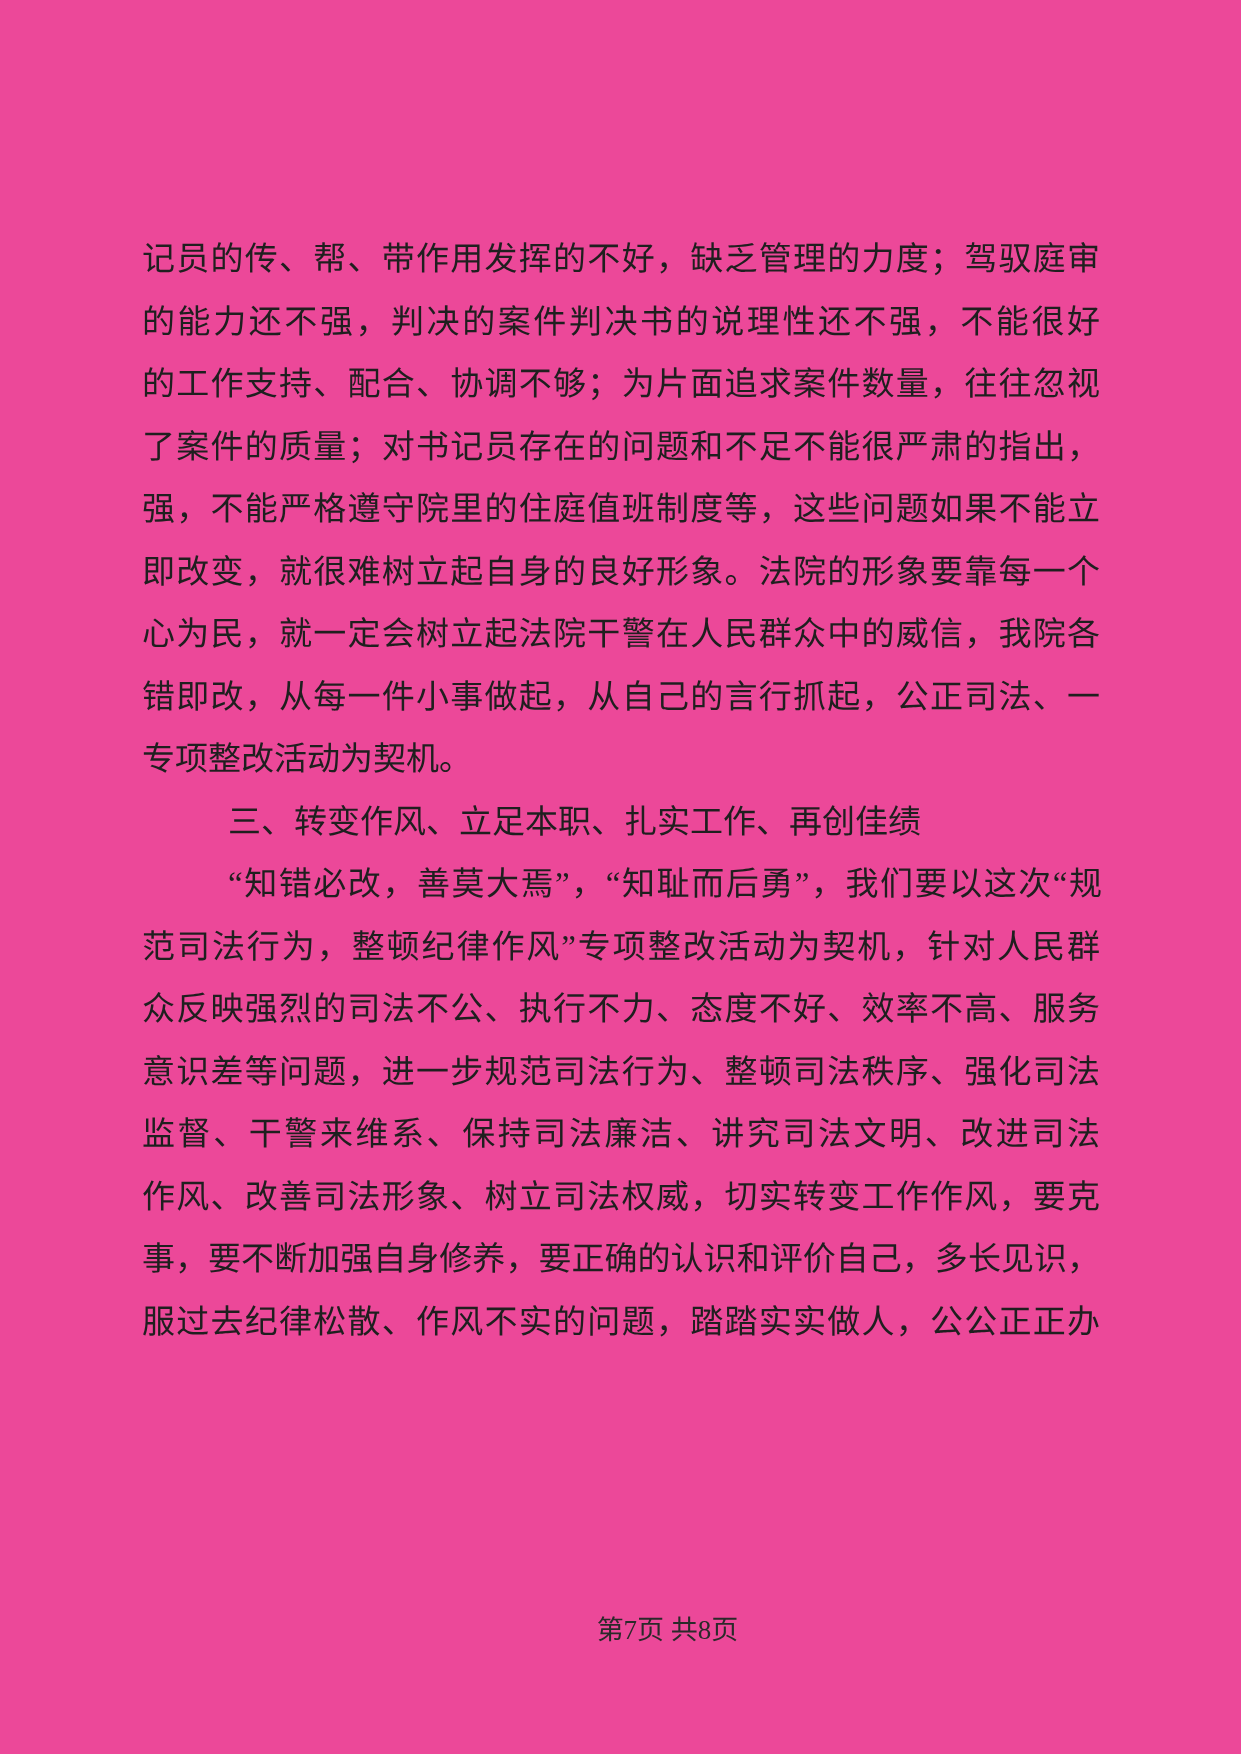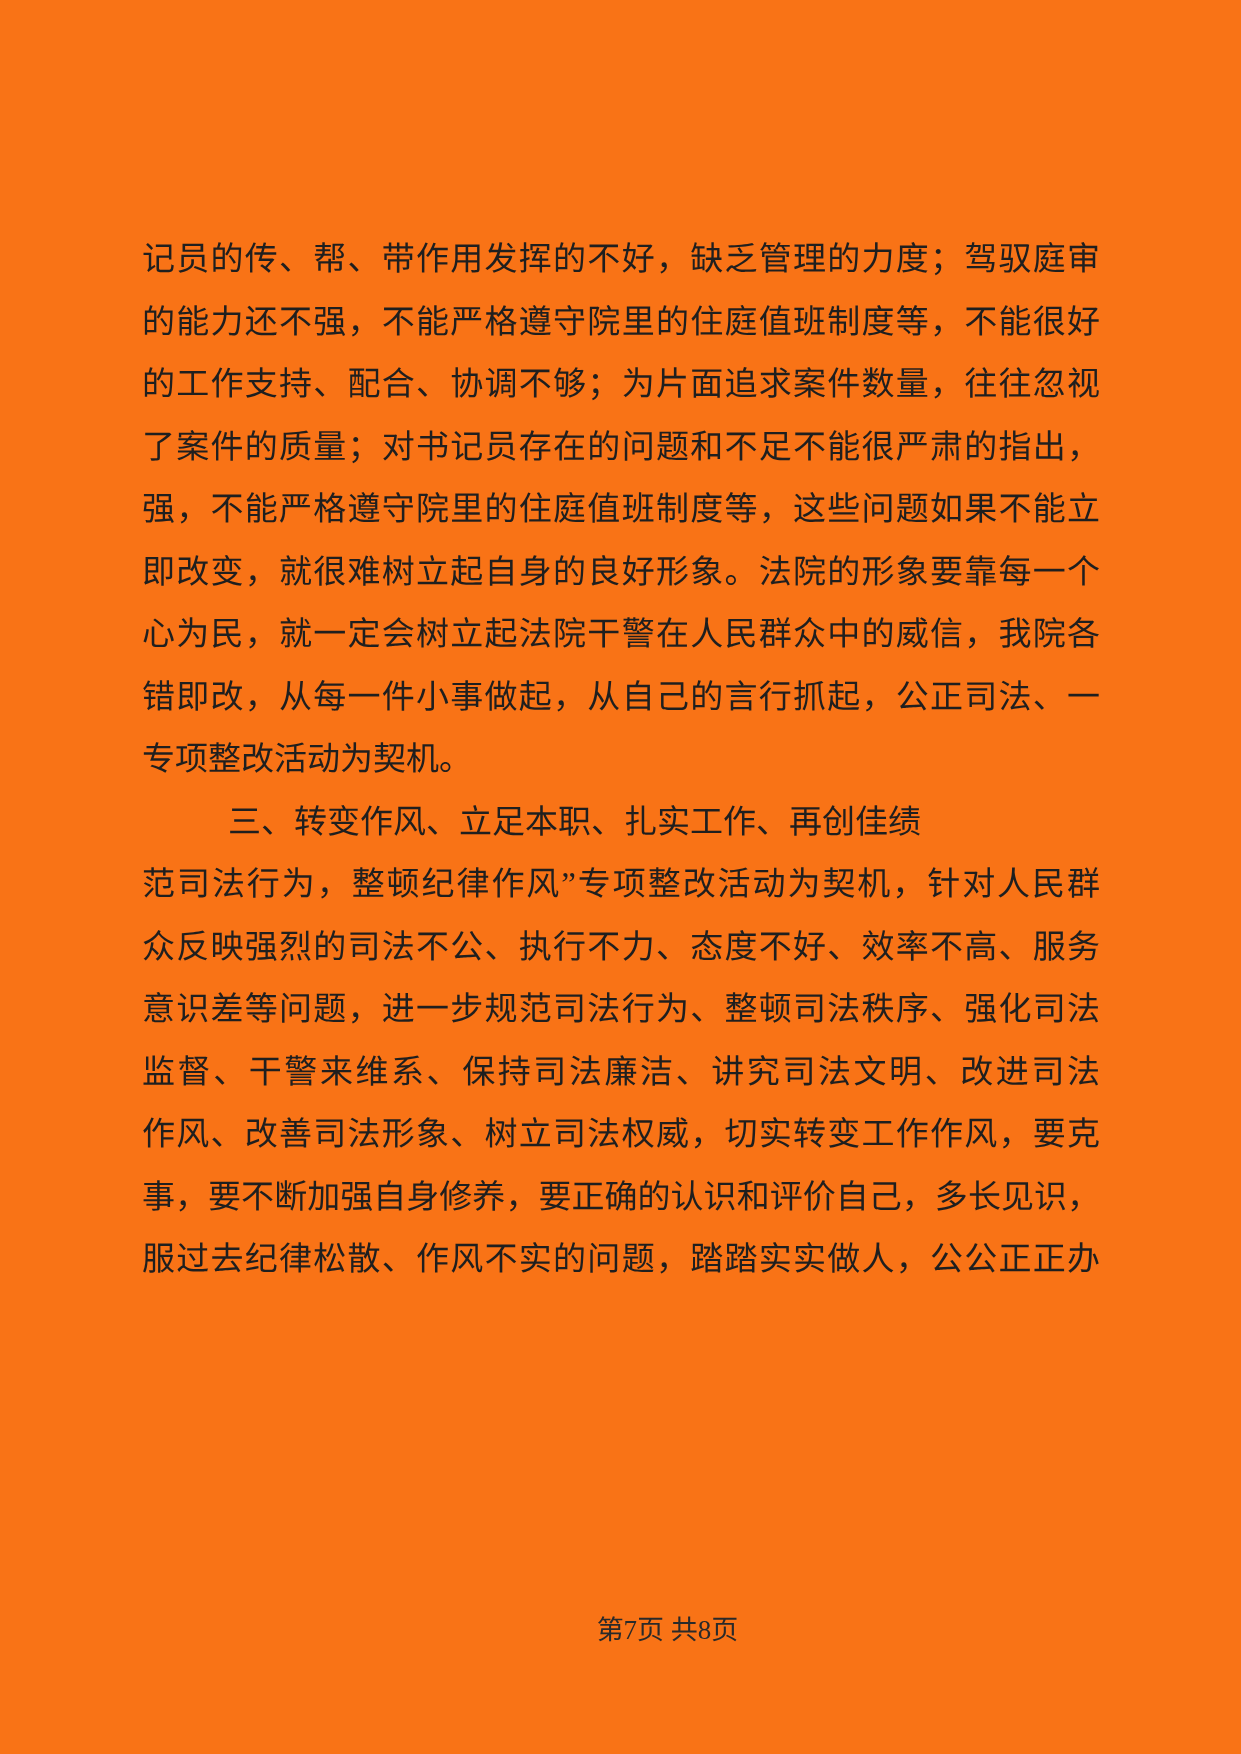--- a/index.html
+++ b/index.html
@@ -48,32 +48,33 @@
     font-size: 27px;
     line-height: 34px;
     color: #2a2a2a;
     font-family: "Liberation Serif", "DejaVu Serif", serif;
     margin-left: 38px;
   }
 </style>
 </head>
 <body>
 
-<div class="page" style="color: rgb(31, 31, 31); background: #f97316;">
+<div class="page" style="color: rgb(31, 31, 31); background: #ec4899;">
   <div class="doc-body">
       <div class="line just">记员的传、帮、带作用发挥的不好，缺乏管理的力度；驾驭庭审</div>
-      <div class="line just">的能力还不强，不能严格遵守院里的住庭值班制度等，不能很好</div>
+      <div class="line just">的能力还不强，判决的案件判决书的说理性还不强，不能很好</div>
       <div class="line just">的工作支持、配合、协调不够；为片面追求案件数量，往往忽视</div>
       <div class="line just">了案件的质量；对书记员存在的问题和不足不能很严肃的指出，</div>
       <div class="line just">强，不能严格遵守院里的住庭值班制度等，这些问题如果不能立</div>
       <div class="line just">即改变，就很难树立起自身的良好形象。法院的形象要靠每一个</div>
       <div class="line just">心为民，就一定会树立起法院干警在人民群众中的威信，我院各</div>
       <div class="line just">错即改，从每一件小事做起，从自己的言行抓起，公正司法、一</div>
       <div class="line">专项整改活动为契机。</div>
       <div class="line" style="padding-left: 86px;">三、转变作风、立足本职、扎实工作、再创佳绩</div>
+      <div class="line just tight" style="padding-left: 86px;">“知错必改，善莫大焉”，“知耻而后勇”，我们要以这次“规</div>
       <div class="line just">范司法行为，整顿纪律作风”专项整改活动为契机，针对人民群</div>
       <div class="line just">众反映强烈的司法不公、执行不力、态度不好、效率不高、服务</div>
       <div class="line just">意识差等问题，进一步规范司法行为、整顿司法秩序、强化司法</div>
       <div class="line just">监督、干警来维系、保持司法廉洁、讲究司法文明、改进司法</div>
       <div class="line just">作风、改善司法形象、树立司法权威，切实转变工作作风，要克</div>
       <div class="line just">事，要不断加强自身修养，要正确的认识和评价自己，多长见识，</div>
       <div class="line just">服过去纪律松散、作风不实的问题，踏踏实实做人，公公正正办</div>
     </div>
   <div class="footer">
     <span>第7页 共8页</span>

